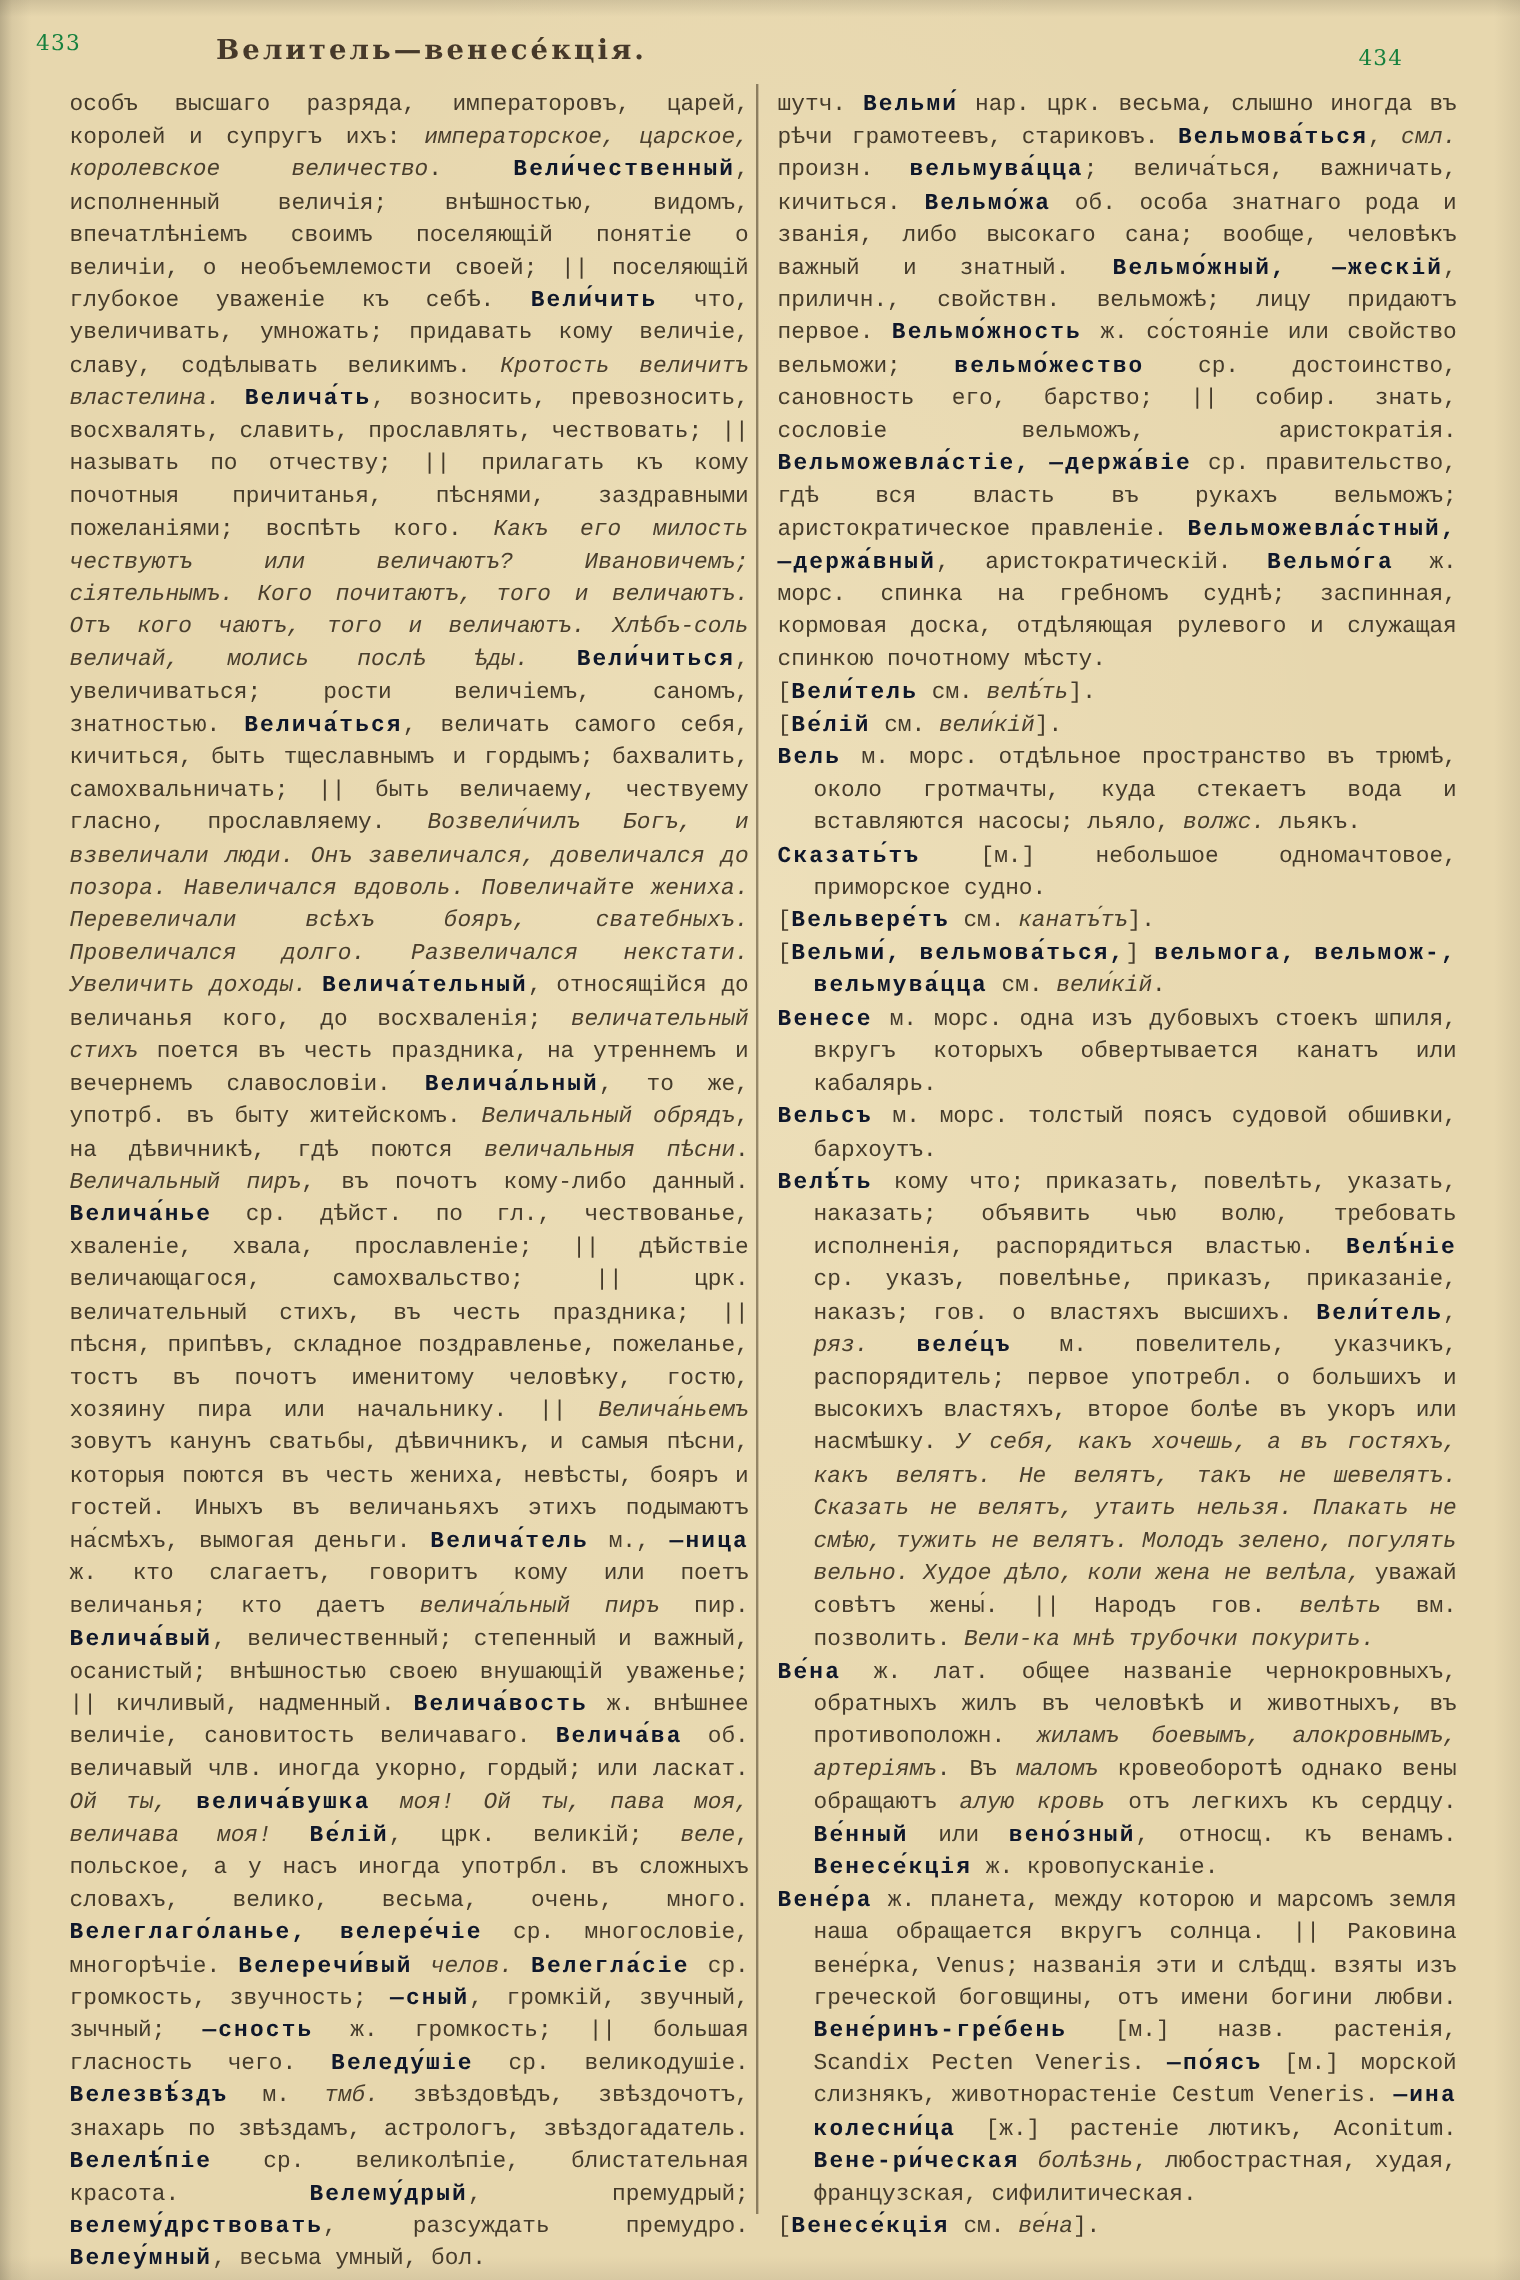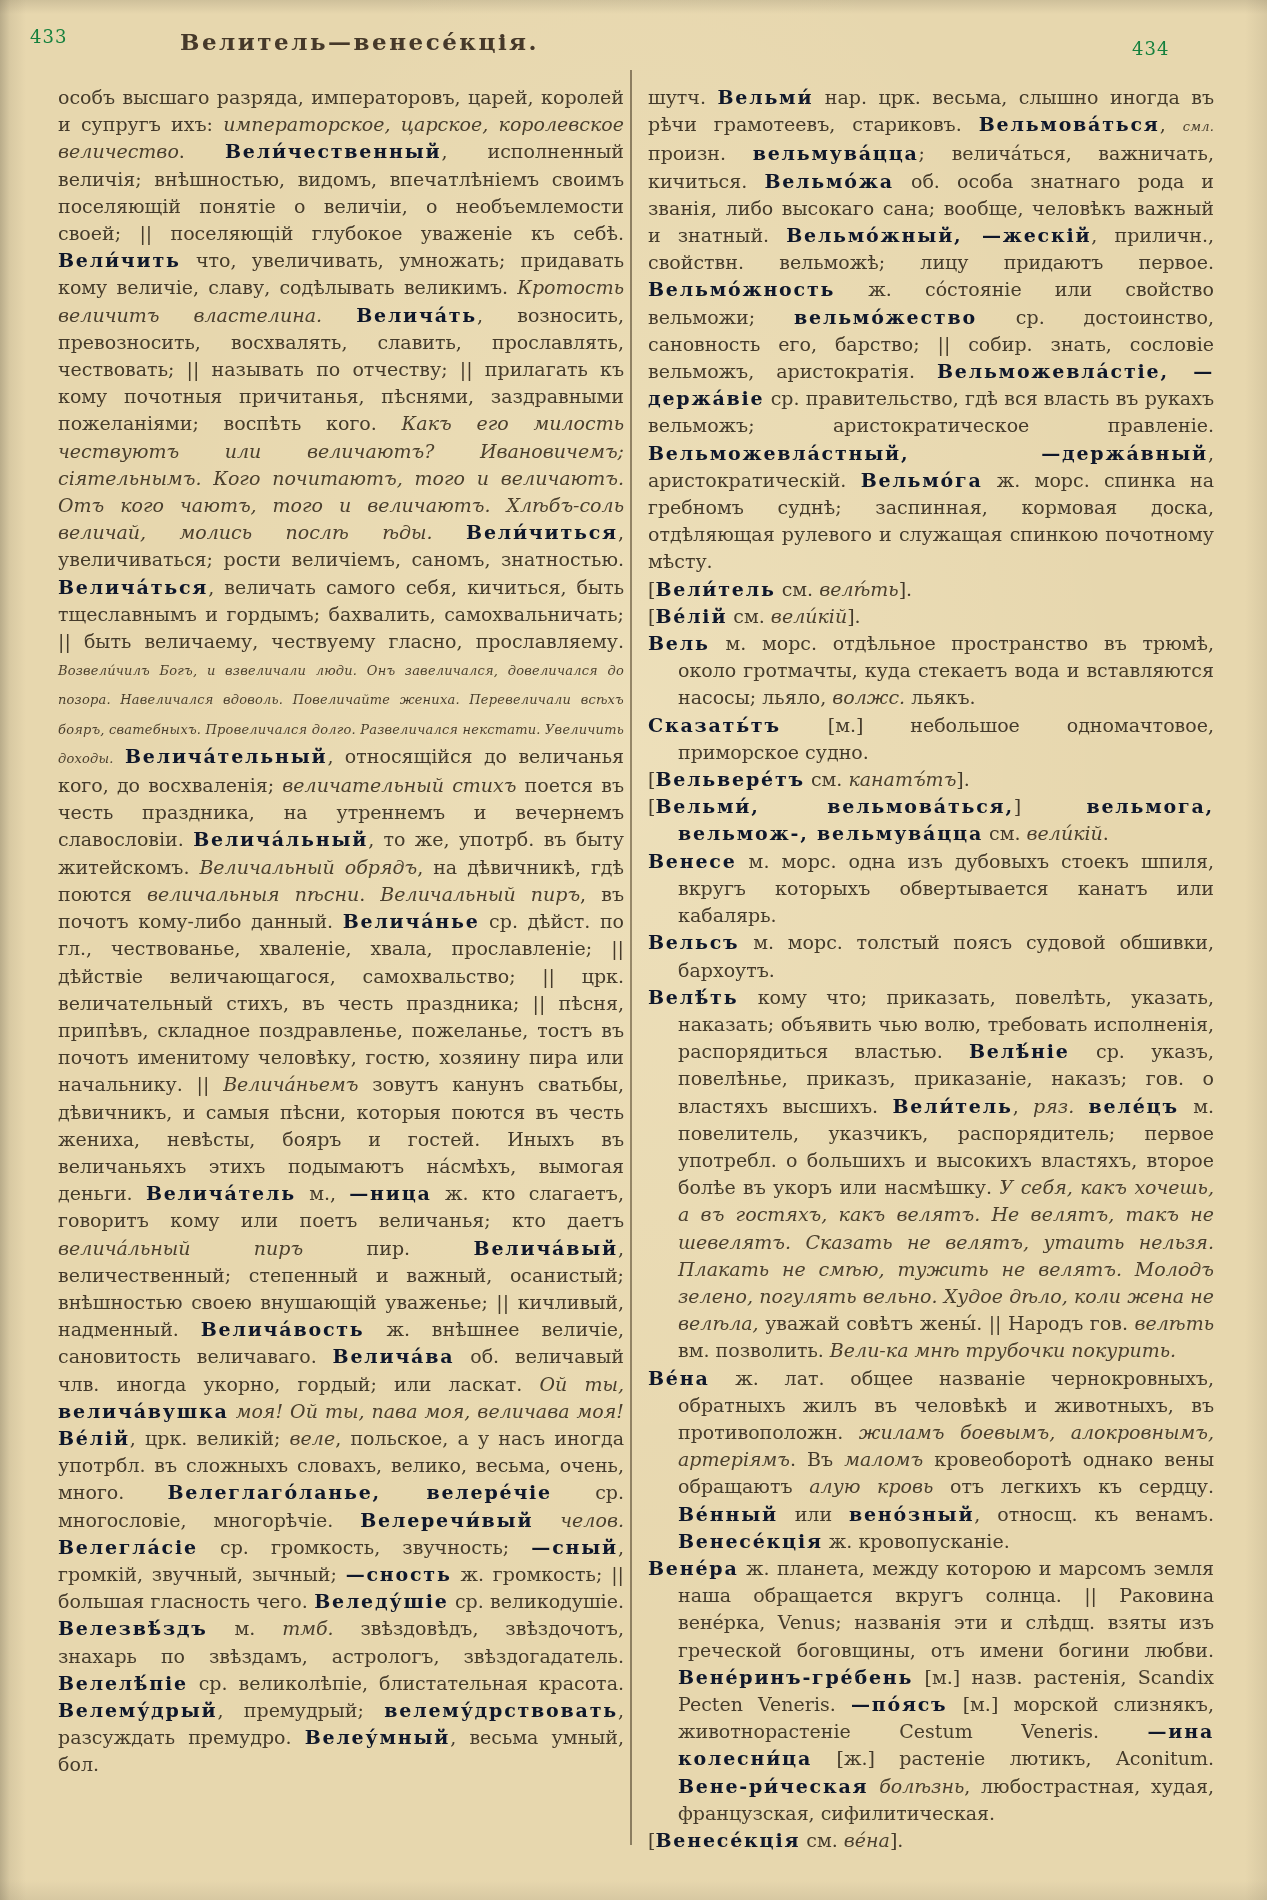--- a/index.html
+++ b/index.html
@@ -22,34 +22,35 @@
   .page-number{
     position:absolute;top:26px;font-size:18px;color:#15803d;letter-spacing:1px;
   }
   .page-number.left{left:30px;}
   .page-number.right{left:1132px;top:38px;}
   .running-title{
     position:absolute;top:28px;left:180px;width:760px;
     font-size:23px;font-weight:bold;letter-spacing:2.5px;color:#46392a;
   }
   .column{
-    position:absolute;top:84px;width:566px;
+    position:absolute;top:74px;width:566px;
     font-size:19px;line-height:27.2px;text-align:justify;
     color:#453b2b;
+    font-family:Liberation Mono, monospace;
   }
   .column.left{left:58px;}
   .column.right{left:648px;}
   .col-divider{
     position:absolute;left:630px;top:70px;width:2px;height:1775px;
     background:linear-gradient(180deg,#6d5f45 0%,#7b6c4f 50%,#6d5f45 100%);
     opacity:.75;
   }
   .hw{font-weight:bold;letter-spacing:1.8px;color:#0f172a;}
   i{color:#4a3f2d;}
-  .pt{font-size:13px;letter-spacing:.2px;margin-top:20px;}
+  .pt{font-size:19px;letter-spacing:.2px;margin-top:20px;}
   .entry{margin:0;padding-left:30px;text-indent:-30px;}
   .cont{margin:0;padding:0;text-indent:0;}
 </style>
 </head>
 <body>
 
 <div class="paper"></div>
 
 <div class="page-number left">433</div>
 <div class="running-title">Велитель—венесе́кція.</div>

